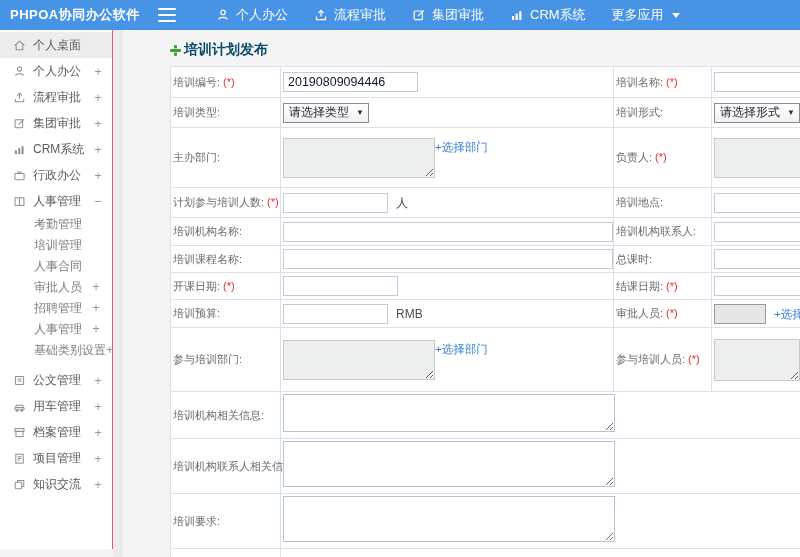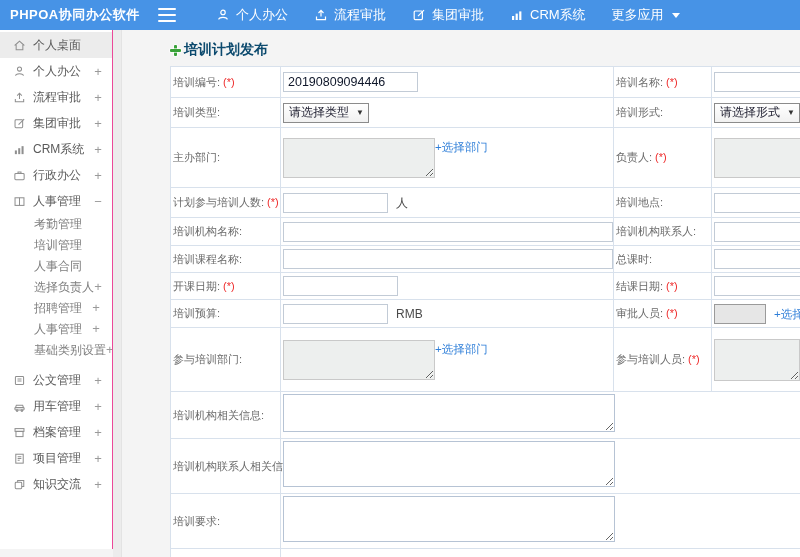--- a/index.html
+++ b/index.html
@@ -209,21 +209,21 @@
     </li>
     <li class="s-item">
       <span class="m-label">培训管理</span>
       <span class="exp"></span>
     </li>
     <li class="s-item">
       <span class="m-label">人事合同</span>
       <span class="exp"></span>
     </li>
     <li class="s-item">
-      <span class="m-label">选择负责人</span>
+      <span class="m-label">审批人员</span>
       <span class="exp">+</span>
     </li>
     <li class="s-item">
       <span class="m-label">招聘管理</span>
       <span class="exp">+</span>
     </li>
     <li class="s-item">
       <span class="m-label">人事管理</span>
       <span class="exp">+</span>
     </li>

